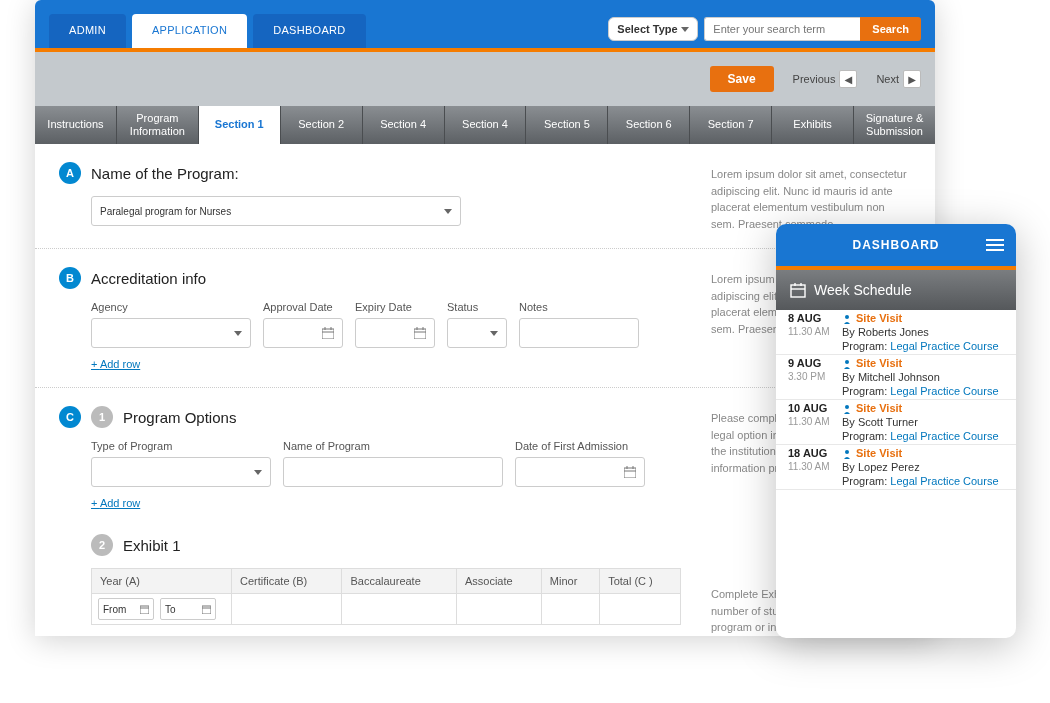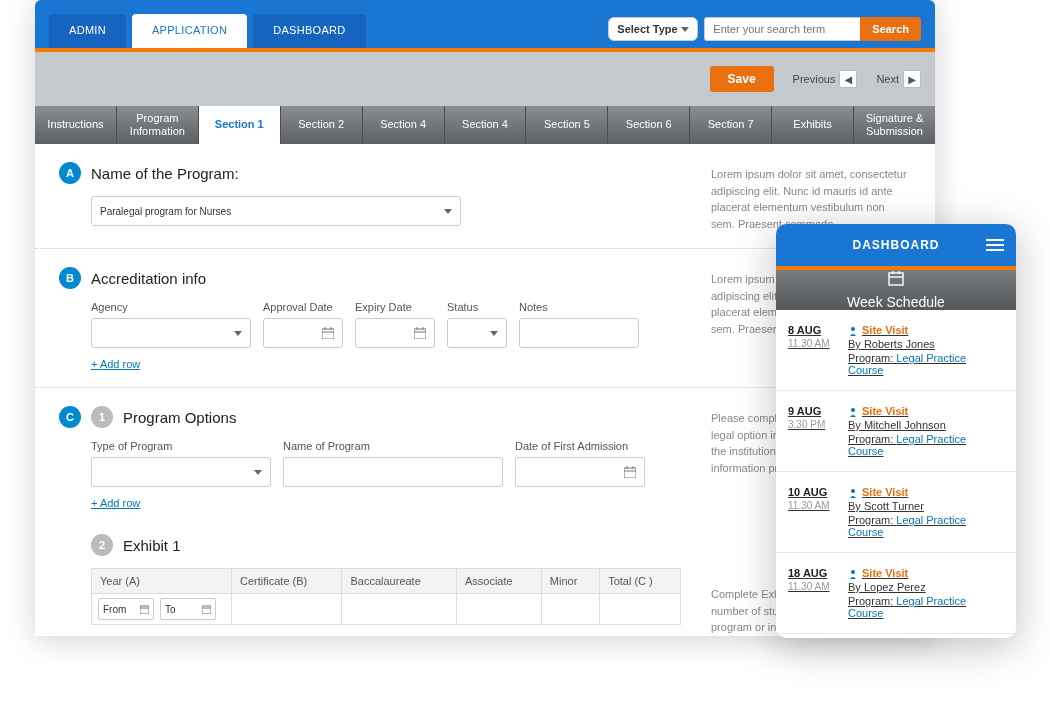--- a/index.html
+++ b/index.html
@@ -62,23 +62,23 @@
 .year-inputs { display: flex; gap: 6px; }
 .year-input { border: 1px solid #ccc; border-radius: 2px; height: 22px; padding: 0 4px; font-size: 10px; display: flex; align-items: center; justify-content: space-between; width: 56px; }
 
 
 .mobile { position: absolute; top: 224px; left: 776px; width: 240px; height: 414px; background: #fff; border-radius: 10px; box-shadow: 0 8px 40px rgba(0,0,0,0.25); overflow: hidden; }
 .mobile-header { background: #1976d2; height: 42px; display: flex; align-items: center; justify-content: center; position: relative; }
 .mobile-title { color: #fff; font-size: 12px; font-weight: bold; letter-spacing: 1px; }
 .hamburger { position: absolute; right: 12px; top: 12px; cursor: pointer; }
 .hamburger div { width: 18px; height: 2px; background: #fff; margin: 3px 0; }
 .mobile-orange { height: 4px; background: #f57c00; }
-.mobile-subheader { background: linear-gradient(#7a7d80,#55585b); height: 40px; display: flex; align-items: center; gap: 8px; padding: 0 14px; color: #fff; font-size: 14px; flex-direction: column; }
+.mobile-subheader { background: linear-gradient(#7a7d80,#55585b); height: 40px; display: flex; align-items: center; gap: 8px; padding: 0 14px; color: #fff; font-size: 14px; }
 .mobile-list { }
-.mobile-item { border-bottom: 1px solid #e8e8e8; padding: 14px 12px; display: flex; gap: 10px; text-decoration: underline; }
+.mobile-item { border-bottom: 1px solid #e8e8e8; padding: 2px 12px; display: flex; gap: 4px; }
 .mobile-date { width: 50px; font-size: 11px; }
 .mobile-date .d1 { font-weight: bold; color: #222; }
 .mobile-date .d2 { color: #999; font-size: 10px; margin-top: 2px;}
 .mobile-body { flex: 1; font-size: 11px; }
 .site-visit { color: #e8700f; font-weight: bold; }
 .mobile-body .by { color: #333; margin-top: 2px;}
 .mobile-body .prog { color: #333; margin-top: 2px;}
 .prog-link { color: #0277bd; }
 .person-icon { display: inline-block; vertical-align: middle; margin-right: 4px; width:10px; height:10px;}
 

